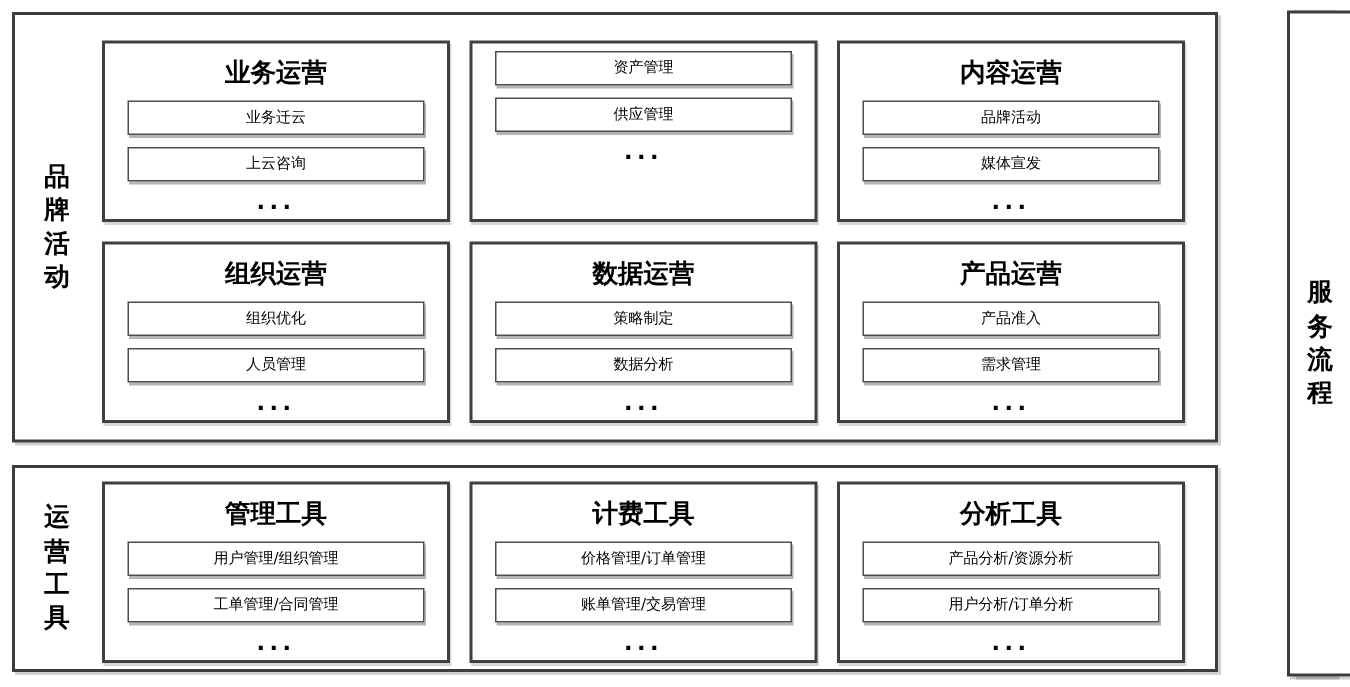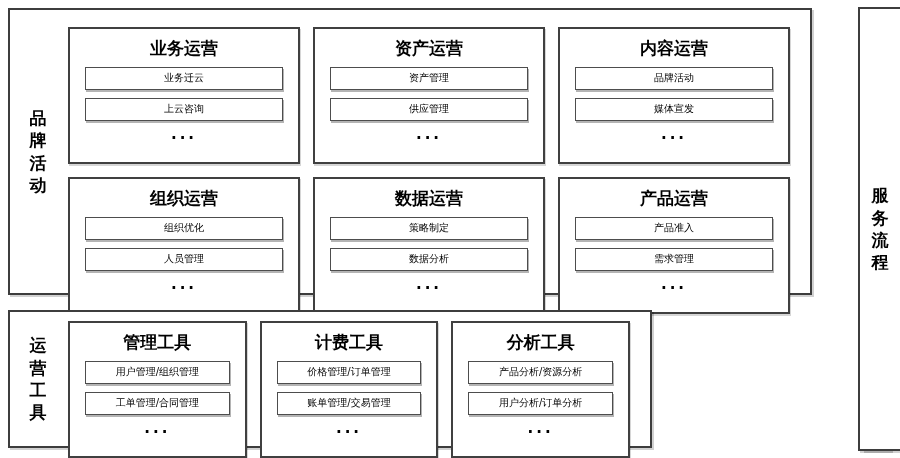--- a/index.html
+++ b/index.html
@@ -17,21 +17,21 @@
   }
   
   .section {
     position: absolute;
     border: 2px solid #3d3d3d;
     box-shadow: 2px 2px 0 rgba(0,0,0,0.18);
     background: #ffffff;
     display: flex;
   }
   .section.content { left: 8px; top: 8px; width: 804px; height: 287px; }
-  .section.tools   { left: 8px; top: 310px; width: 644px; height: 138px; }
+  .section.tools   { left: 8px; top: 310px; width: 804px; height: 138px; }
   
   .side-label-zone {
     flex: 0 0 56px;
     display: flex;
     align-items: center;
     justify-content: center;
   }
   .vtext {
     width: 1.12em;
     word-break: break-all;
@@ -51,21 +51,21 @@
   .section.content .groups-grid { row-gap: 13px; }
   .section.tools   .groups-grid { padding: 9px 20px 8px 2px; }
   
   .group {
     border: 2px solid #404040;
     box-shadow: 1px 2px 0 rgba(0,0,0,0.16);
     background: #ffffff;
     display: flex;
     flex-direction: column;
     align-items: center;
-    padding: 5px 15px 20px 15px;
+    padding: 5px 15px 4px 15px;
   }
   .group-title {
     font-weight: bold;
     font-size: 17px;
     padding: 3px 0 7px 0;
     text-align: center;
   }
   .item {
     width: 100%;
     border: 1px solid #4d4d4d;
@@ -110,21 +110,20 @@
     <div class="groups-grid">
 
       <div class="group">
         <div class="group-title">业务运营</div>
         <div class="item">业务迁云</div>
         <div class="item">上云咨询</div>
         <div class="more">...</div>
       </div>
 
       <div class="group">
-        <div class="group-title">资产运营</div>
         <div class="item">资产管理</div>
         <div class="item">供应管理</div>
         <div class="more">...</div>
       </div>
 
       <div class="group">
         <div class="group-title">内容运营</div>
         <div class="item">品牌活动</div>
         <div class="item">媒体宣发</div>
         <div class="more">...</div>

